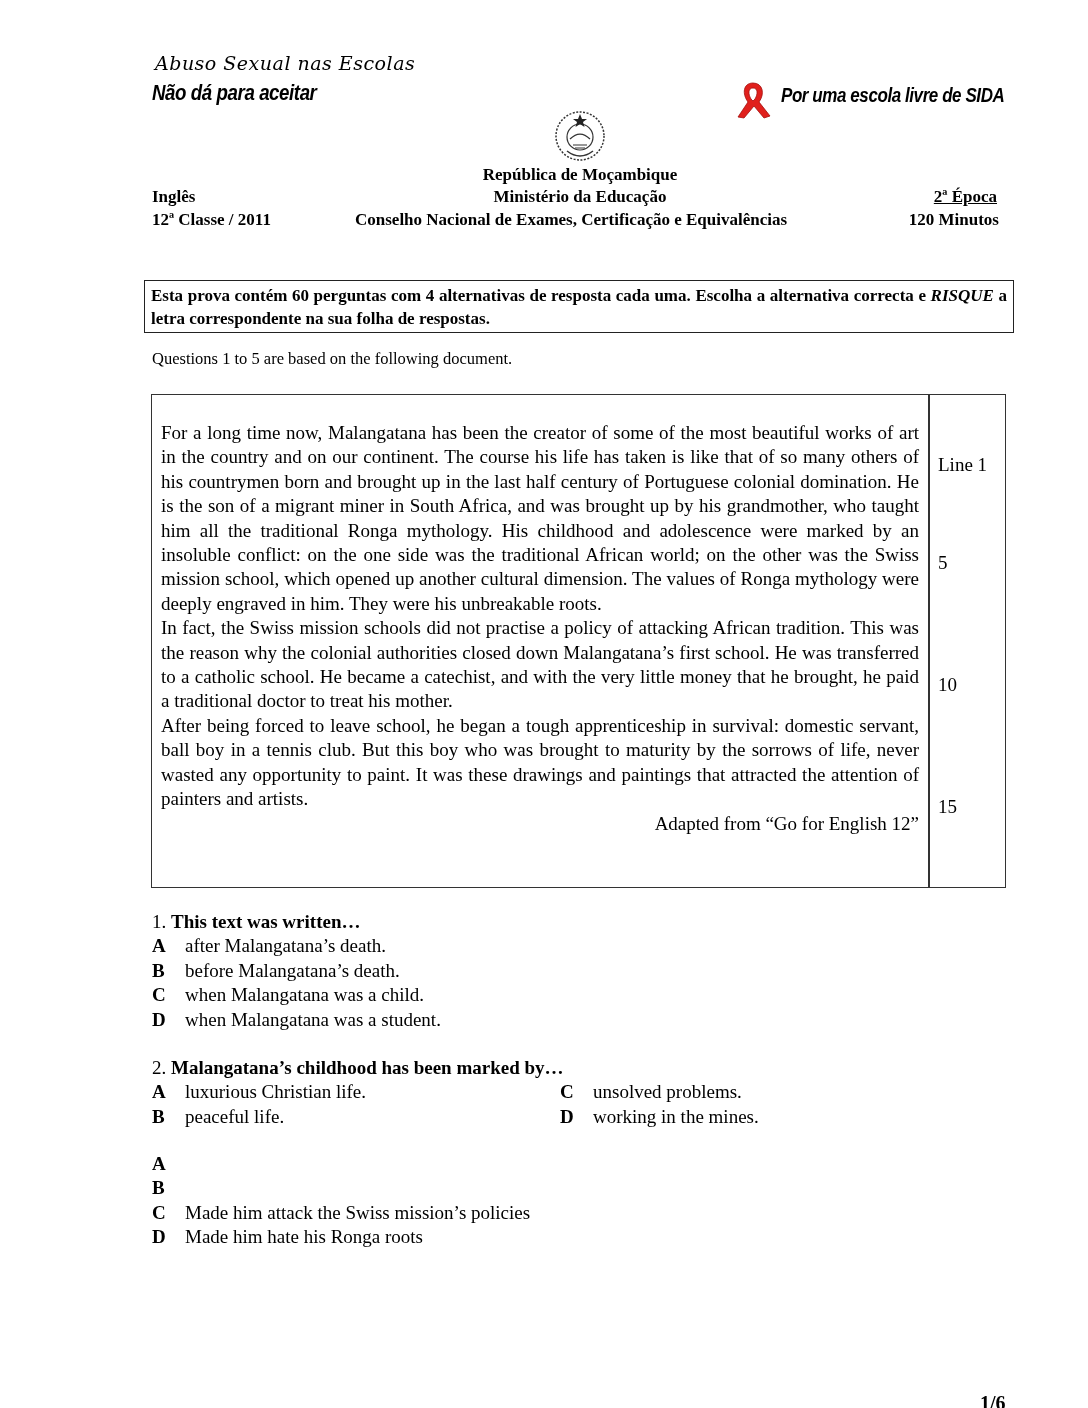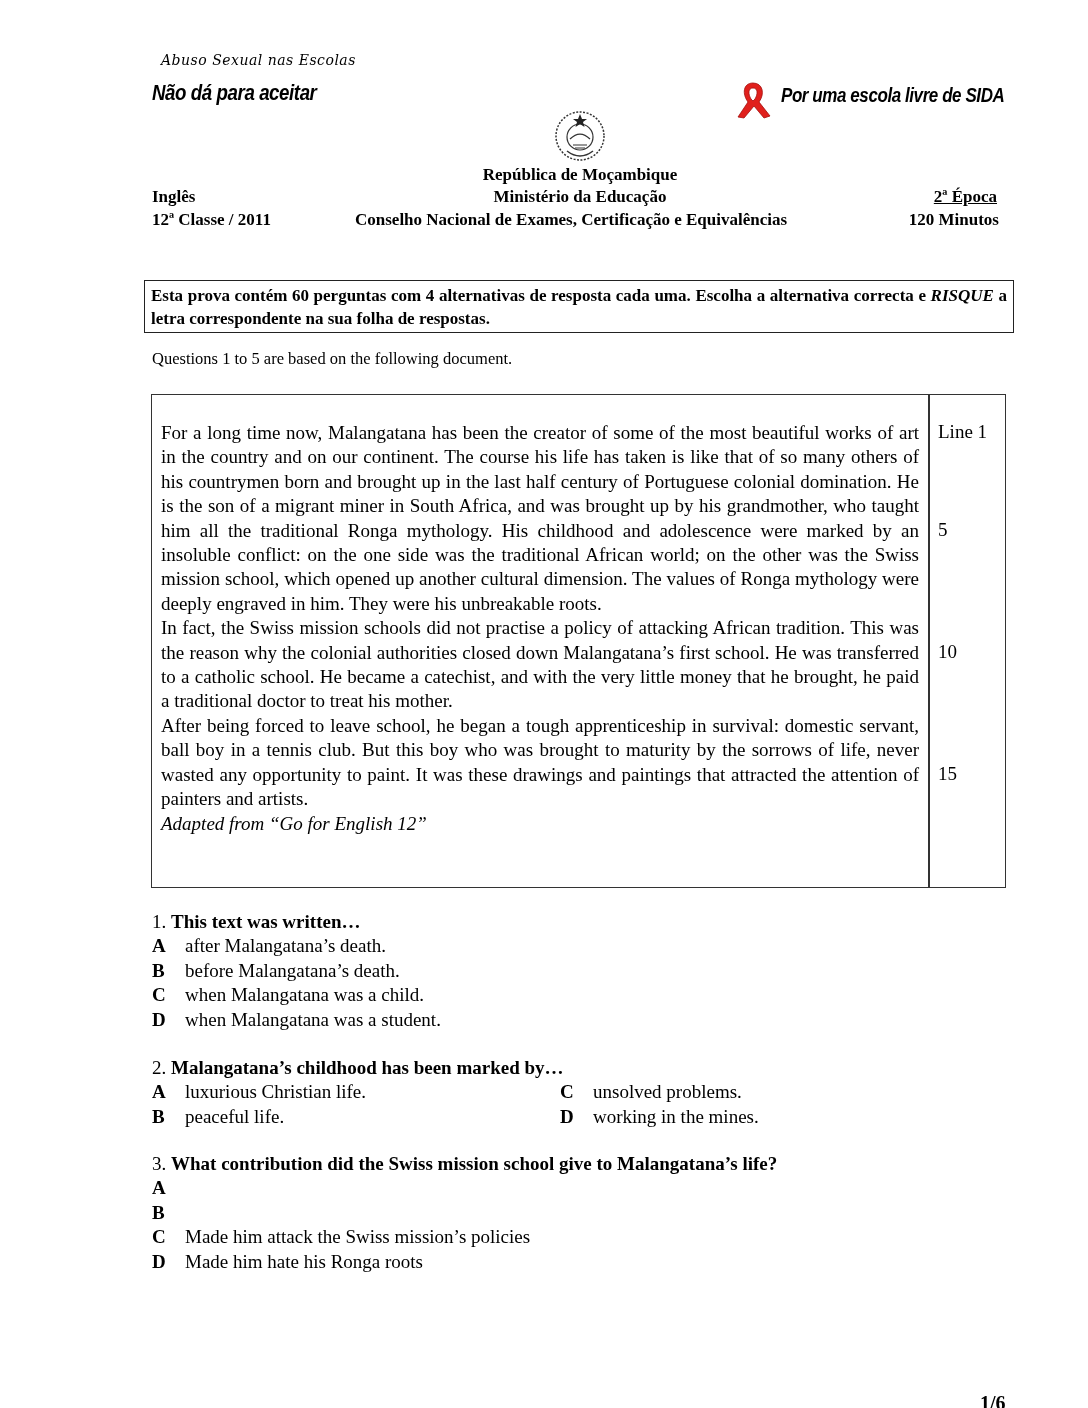--- a/index.html
+++ b/index.html
@@ -1,40 +1,40 @@
 <!DOCTYPE html>
 <html><head>
 <meta charset="utf-8">
 <style>
   html, body { margin: 0; padding: 0; background: #ffffff; }
   body { width: 1088px; height: 1408px; position: relative; overflow: hidden;
          font-family: "Liberation Serif", "DejaVu Serif", serif; color: #000; }
   .abs { position: absolute; }
-  .script-top { left: 161px; top: 52px; font-style: italic; font-size: 14px;
+  .script-top { left: 155px; top: 52px; font-style: italic; font-size: 19px;
                 font-family: "DejaVu Serif", serif; letter-spacing: 0.5px; text-align: right; }
   .slogan-left { left: 152px; top: 80px; font-family: "Liberation Sans", sans-serif;
                  font-weight: bold; font-style: italic; font-size: 22px;
                  transform: scaleX(0.85); transform-origin: left; letter-spacing: -0.5px; }
   .slogan-right-wrap { left: 733px; top: 80px; display: flex; }
   .slogan-right { font-family: "Liberation Sans", sans-serif; font-weight: bold; font-style: italic;
                   font-size: 20px; transform: scaleX(0.85); transform-origin: left; letter-spacing: -0.5px;
                   margin-left: 2px; margin-top: 4px; }
   .emblem { left: 553px; top: 109px; width: 54px; height: 54px; }
   .hdr { font-weight: bold; font-size: 17px; }
   .center { text-align: center; }
   .notice { left: 144px; top: 280px; width: 856px; border: 1.5px solid #222; padding: 3px 6px 2px 6px;
             font-weight: bold; font-size: 17px; line-height: 23px; text-align: justify; }
   .intro { left: 152px; top: 349px; font-size: 16.5px; }
   .passage-box { left: 151px; top: 394px; width: 853px; height: 492px; border: 1.5px solid #333; }
   .passage-text { position: absolute; left: 9px; top: 26px; width: 758px; font-size: 19px;
                   line-height: 24.4px; text-align: justify; }
   .passage-text p { margin: 0; }
-  .passage-text .src { text-align: left; font-style: italic; }
+  .passage-text .src { text-align: right; }
   .divider { position: absolute; left: 776px; top: 0; bottom: 0; width: 1.5px; background: #333; }
-  .lineno { position: absolute; left: 786px; font-size: 19px; }
+  .lineno { position: absolute; left: 786px; font-size: 19px; margin-top: 33px; }
   .q { position: absolute; left: 152px; font-size: 19px; line-height: 24.4px; }
   .q .num { font-weight: normal; }
   .q .stem { font-weight: bold; }
   .opt { display: flex; }
   .opt .letter { font-weight: bold; width: 33px; }
   .two-col { display: grid; grid-template-columns: 408px 300px; }
   .pageno { left: 980px; top: 1392px; font-weight: bold; font-size: 20px; }
 </style>
 </head>
 <body>
@@ -123,21 +123,20 @@
         <span>peaceful life.</span>
       </div>
     <div class="opt">
         <span class="letter">D</span>
         <span>working in the mines.</span>
       </div>
   </div>
 </div>
 
 <div class="q" style="top:1152px;">
-  <div><span class="num">3.</span> <span class="stem">What contribution did the Swiss mission school give to Malangatana’s life?</span></div>
   <div class="opt">
       <span class="letter">A</span>
     </div>
   <div class="opt">
       <span class="letter">B</span>
     </div>
   <div class="opt">
       <span class="letter">C</span>
       <span>Made him attack the Swiss mission’s policies</span>
     </div>

